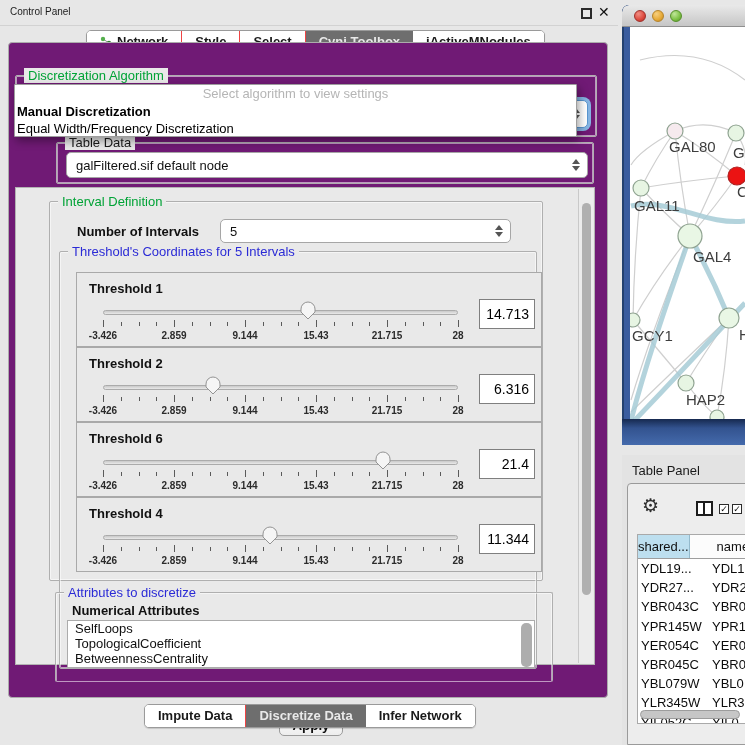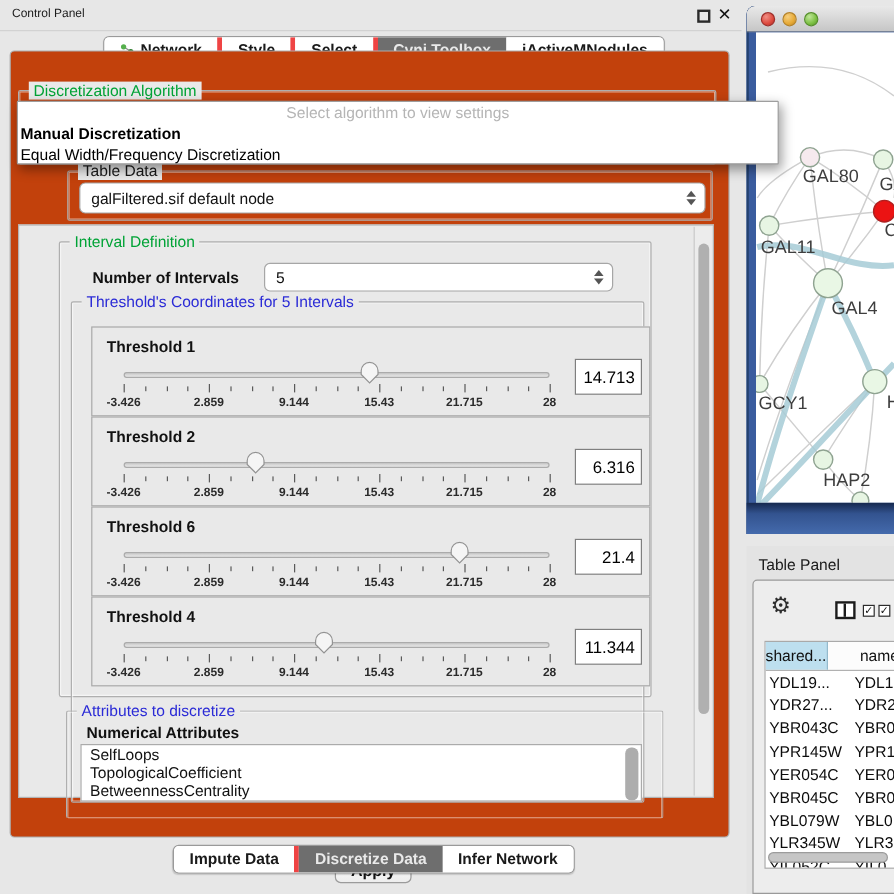--- a/index.html
+++ b/index.html
@@ -10,43 +10,43 @@
   
   .cp-titlebar{position:absolute;left:0;top:0;width:618px;height:26px;background:#E7E7E7;
                border-bottom:1px solid #D2D2D2;}
   .cp-title{position:absolute;left:10px;top:6px;font-size:10px;color:#1c1c1c;}
   .float-btn{position:absolute;left:581px;top:8px;width:11px;height:11px;border:2px solid #2b2b2b;background:transparent;}
   .close-btn{position:absolute;left:598px;top:4px;font-size:14px;font-weight:bold;color:#111;}
 
   .tabstrip{position:absolute;display:flex;border:1px solid #9A9A9A;border-radius:5px;overflow:hidden;
             background:#FFF;height:24px;box-shadow:0 1px 1px rgba(0,0,0,.15);}
   .tab{padding:0 13px;line-height:22px;font-weight:600;color:#1a1a1a;background:#FFF;
-       border-right:4px solid #ef4444;display:flex;align-items:center;gap:5px;white-space:nowrap;}
+       border-right:1px solid #ef4444;display:flex;align-items:center;gap:5px;white-space:nowrap;}
   .tab:last-child{border-right:none;}
   .tab.active{background:var(--selected-tab-bg,#6E6E6E);color:#E9E9E9;border-right:none;}
 
-  .main-panel{position:absolute;left:8px;top:42px;width:600px;height:656px;background:#c2410c;
+  .main-panel{position:absolute;left:8px;top:42px;width:600px;height:656px;background:#701a75;
               border:1px solid #ACACAC;border-radius:4px;}
 
   .group{position:absolute;border:1px solid #AFAFAF;border-radius:2px;
          box-shadow:inset 0 0 0 1px rgba(255,255,255,.55);}
   .group-title{position:absolute;top:-8px;left:8px;background:#E9E9E9;padding:0 4px;font-size:13px;line-height:15px;}
   .gt-green{color:var(--accent-green-title,#00A336);}
   .gt-blue{color:var(--accent-blue-title,#2B2BD6);}
   .gt-black{color:#1a1a1a;}
 
   .combo{position:absolute;background:#FFF;border:1px solid #A6A6A6;border-radius:5px;
          display:flex;align-items:center;padding-left:9px;color:#111;}
   .combo .stepper{margin-left:auto;margin-right:7px;display:flex;flex-direction:column;gap:2px;}
   .combo .stepper i{display:block;width:0;height:0;border-left:4px solid transparent;border-right:4px solid transparent;}
   .combo .stepper i.up{border-bottom:5px solid #555;}
   .combo .stepper i.dn{border-top:5px solid #555;}
   .combo.focused{border-color:#5A96D0;box-shadow:0 0 0 3px #85B4E2;}
 
-  .popup{position:absolute;left:14px;top:84px;width:635px;height:53px;background:#FFF;
+  .popup{position:absolute;left:14px;top:84px;width:563px;height:53px;background:#FFF;
          border:1px solid #9E9E9E;box-shadow:2px 4px 10px rgba(0,0,0,.38);z-index:30;border-radius:1px;}
   .popup-placeholder{text-align:center;color:#B5B5B5;font-size:13px;line-height:18px;}
   .popup-opt{padding-left:2px;font-size:13px;line-height:17px;color:#000;white-space:nowrap;}
   .popup-opt.bold{font-weight:bold;}
 
   .viewport{position:absolute;left:14px;top:186px;width:580px;height:478px;border:1px solid #B3B3B3;
             background:#E9E9E9;}
   .vscroll{position:absolute;right:1px;top:1px;width:15px;height:474px;background:#ECECEC;border-left:1px solid #C9C9C9;}
   .vscroll .thumb{position:absolute;left:3px;top:14px;width:9px;height:392px;background:#B0B0B0;border-radius:5px;}
 

